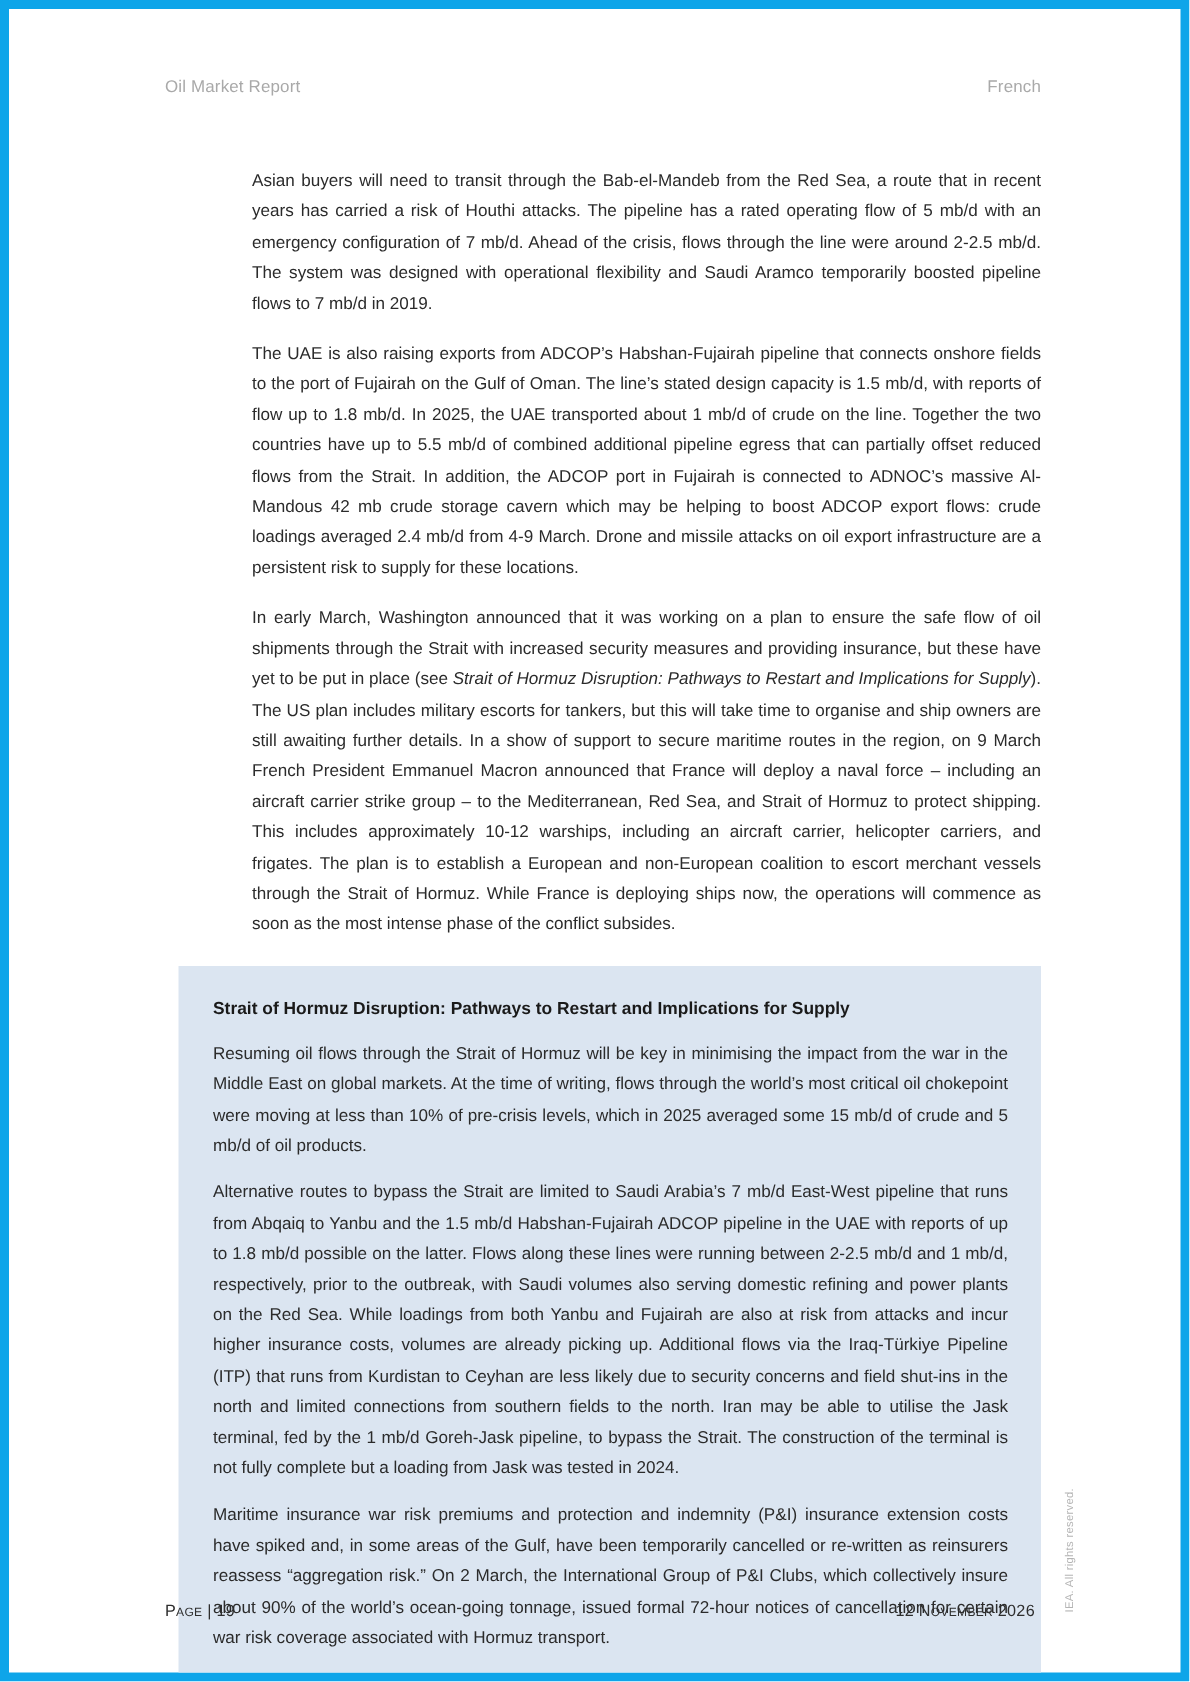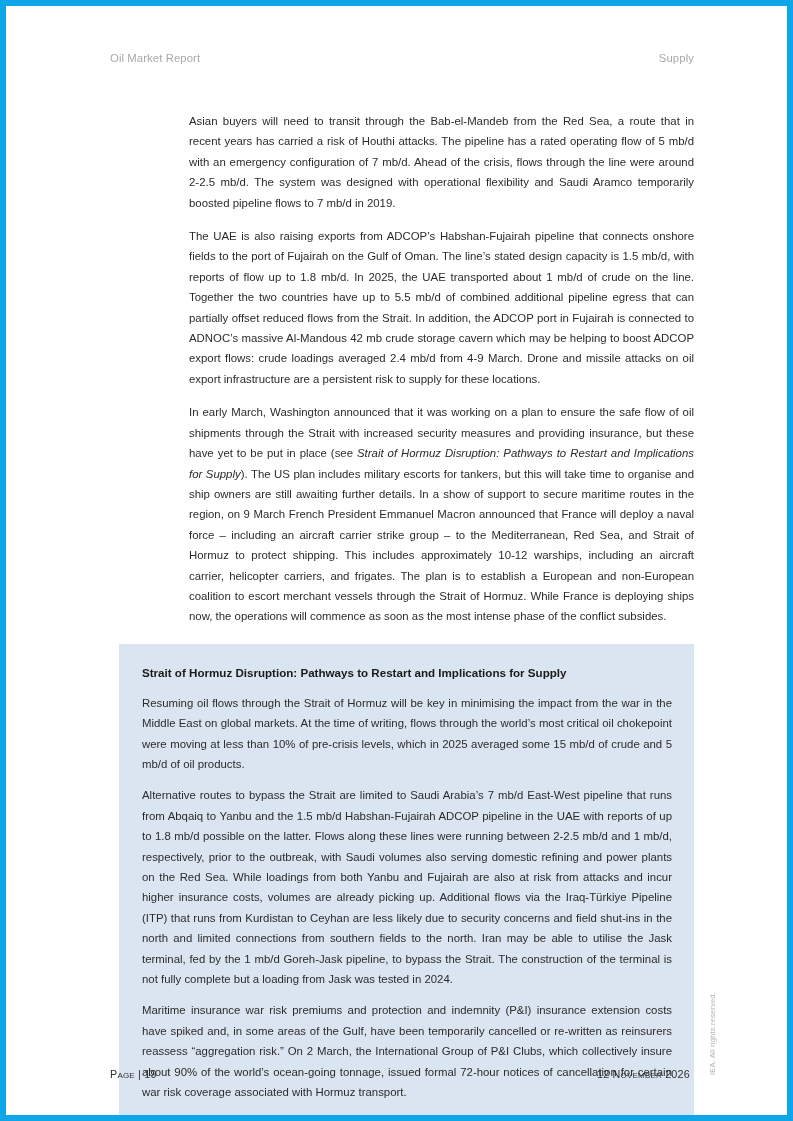--- a/index.html
+++ b/index.html
@@ -35,21 +35,21 @@
     width: 575px;
   }
   .para {
     margin: 0 0 13px 0;
     text-align: justify;
     font-size: 11.4px;
     line-height: 20.4px;
     color: #2b2b2b;
   }
   .content > .para {
-    margin-left: 70px; 
+    margin-left: 49px; 
   }
   .para em {
     font-style: italic;
   }
   .box {
     margin-top: 17px;
     width: 575px;
     box-sizing: border-box;
     padding: 21px 22px 10px 23px;
     background: #dbe5f1;
@@ -90,21 +90,21 @@
     letter-spacing: 0.2px;
   }
 </style>
 </head>
 <body>
 
 <div class="page">
 
   <header class="header">
     <span>Oil Market Report</span>
-    <span>Supply</span>
+    <span>French</span>
   </header>
 
   <main class="content">
     <p class="para">Asian buyers will need to transit through the Bab-el-Mandeb from the Red Sea, a route that in recent years has carried a risk of Houthi attacks. The pipeline has a rated operating flow of 5 mb/d with an emergency configuration of 7 mb/d. Ahead of the crisis, flows through the line were around 2-2.5 mb/d. The system was designed with operational flexibility and Saudi Aramco temporarily boosted pipeline flows to 7 mb/d in 2019.</p>
     <p class="para">The UAE is also raising exports from ADCOP’s Habshan-Fujairah pipeline that connects onshore fields to the port of Fujairah on the Gulf of Oman. The line’s stated design capacity is 1.5 mb/d, with reports of flow up to 1.8 mb/d. In 2025, the UAE transported about 1 mb/d of crude on the line. Together the two countries have up to 5.5 mb/d of combined additional pipeline egress that can partially offset reduced flows from the Strait. In addition, the ADCOP port in Fujairah is connected to ADNOC’s massive Al-Mandous 42 mb crude storage cavern which may be helping to boost ADCOP export flows: crude loadings averaged 2.4 mb/d from 4-9 March. Drone and missile attacks on oil export infrastructure are a persistent risk to supply for these locations.</p>
     <p class="para"><span>In early March, Washington announced that it was working on a plan to ensure the safe flow of oil shipments through the Strait with increased security measures and providing insurance, but these have yet to be put in place (see </span><em>Strait of Hormuz Disruption: Pathways to Restart and Implications for Supply</em><span>). The US plan includes military escorts for tankers, but this will take time to organise and ship owners are still awaiting further details. In a show of support to secure maritime routes in the region, on 9 March French President Emmanuel Macron announced that France will deploy a naval force – including an aircraft carrier strike group – to the Mediterranean, Red Sea, and Strait of Hormuz to protect shipping. This includes approximately 10-12 warships, including an aircraft carrier, helicopter carriers, and frigates. The plan is to establish a European and non-European coalition to escort merchant vessels through the Strait of Hormuz. While France is deploying ships now, the operations will commence as soon as the most intense phase of the conflict subsides.</span></p>
 
     <section class="box" style="background: rgb(219, 229, 241);">
       <h2 class="box-title">Strait of Hormuz Disruption: Pathways to Restart and Implications for Supply</h2>
       <p class="para">Resuming oil flows through the Strait of Hormuz will be key in minimising the impact from the war in the Middle East on global markets. At the time of writing, flows through the world’s most critical oil chokepoint were moving at less than 10% of pre-crisis levels, which in 2025 averaged some 15 mb/d of crude and 5 mb/d of oil products.</p>

